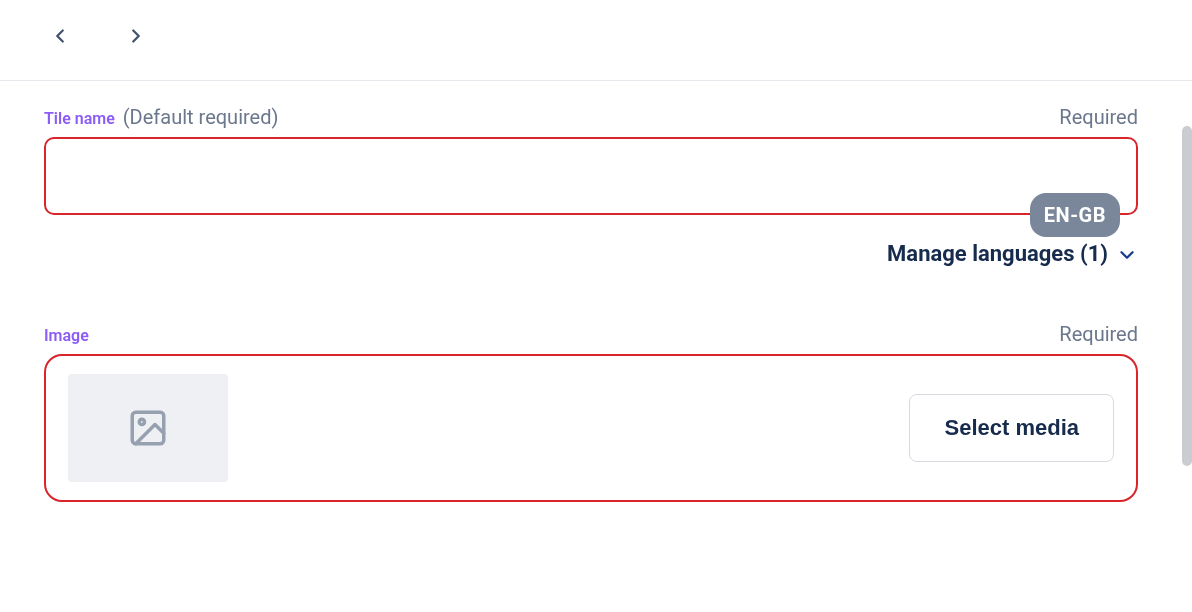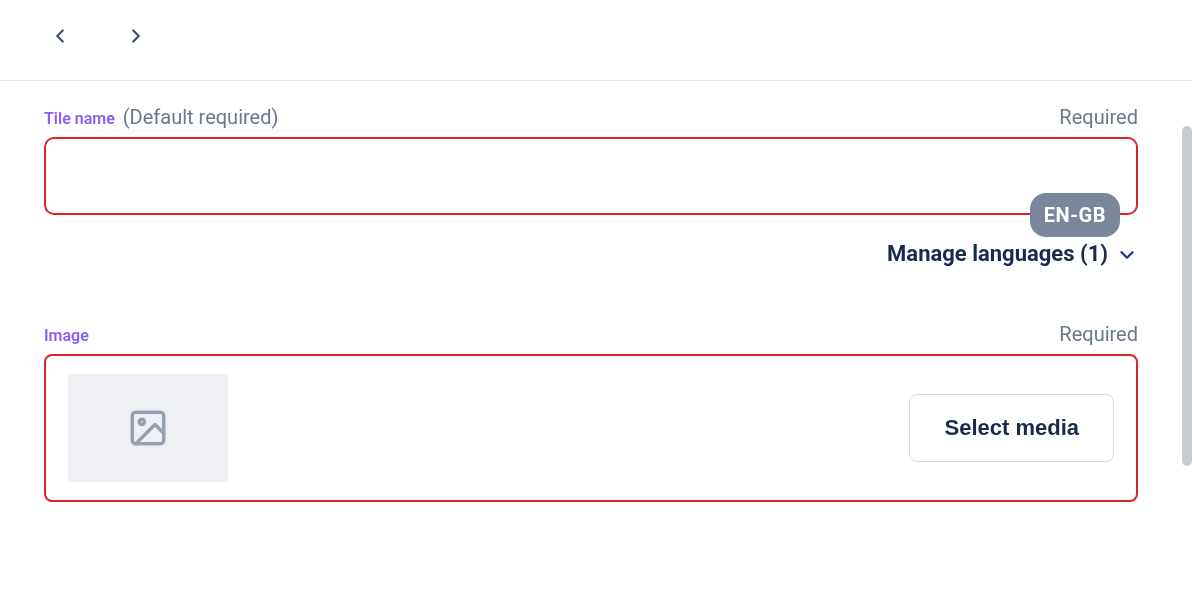--- a/index.html
+++ b/index.html
@@ -97,21 +97,21 @@
   .manage-label {
     font-size: 22px;
     font-weight: 700;
     color: #172B4D;
   }
   .manage-chevron { color: #1A3D8F; display:flex; align-items:center; }
   .manage-chevron svg { width: 22px; height: 22px; }
   .section-gap { height: 56px; }
   .image-box {
     border: 2px solid #D9242C;
-    border-radius: 8px;
+    border-radius: 18px;
     padding: 18px 22px;
     display: flex;
     justify-content: space-between;
     align-items: center;
     min-height: 140px;
   }
   .image-placeholder {
     width: 160px;
     height: 108px;
     background: #EEF0F4;

